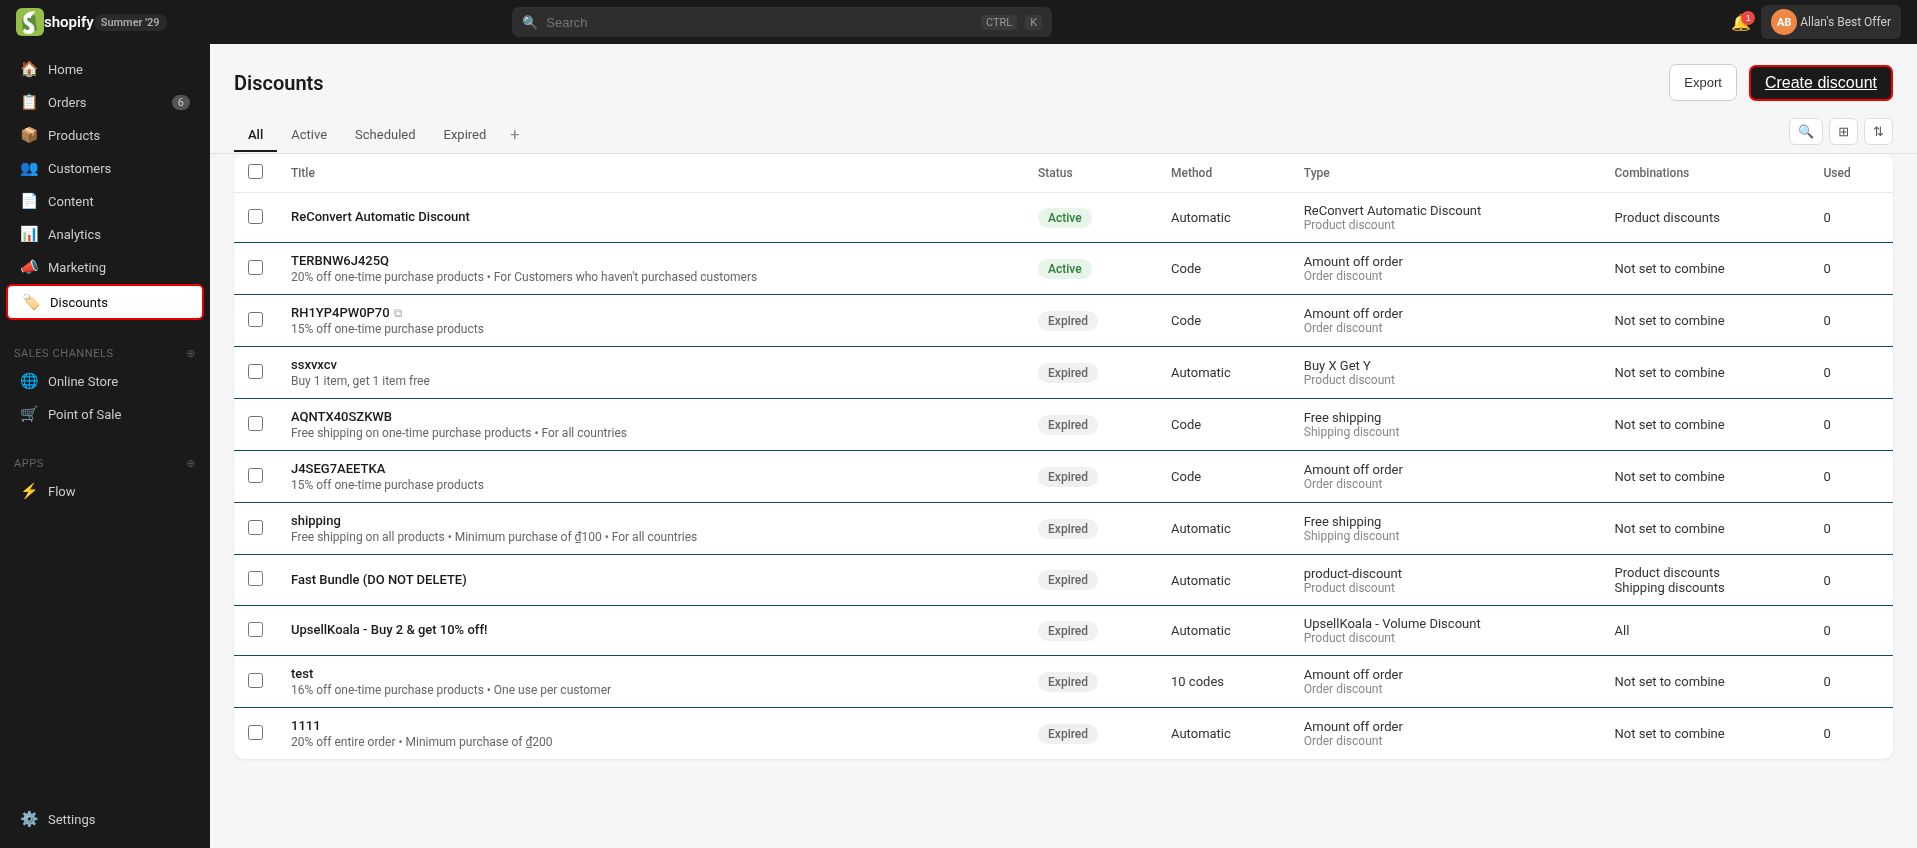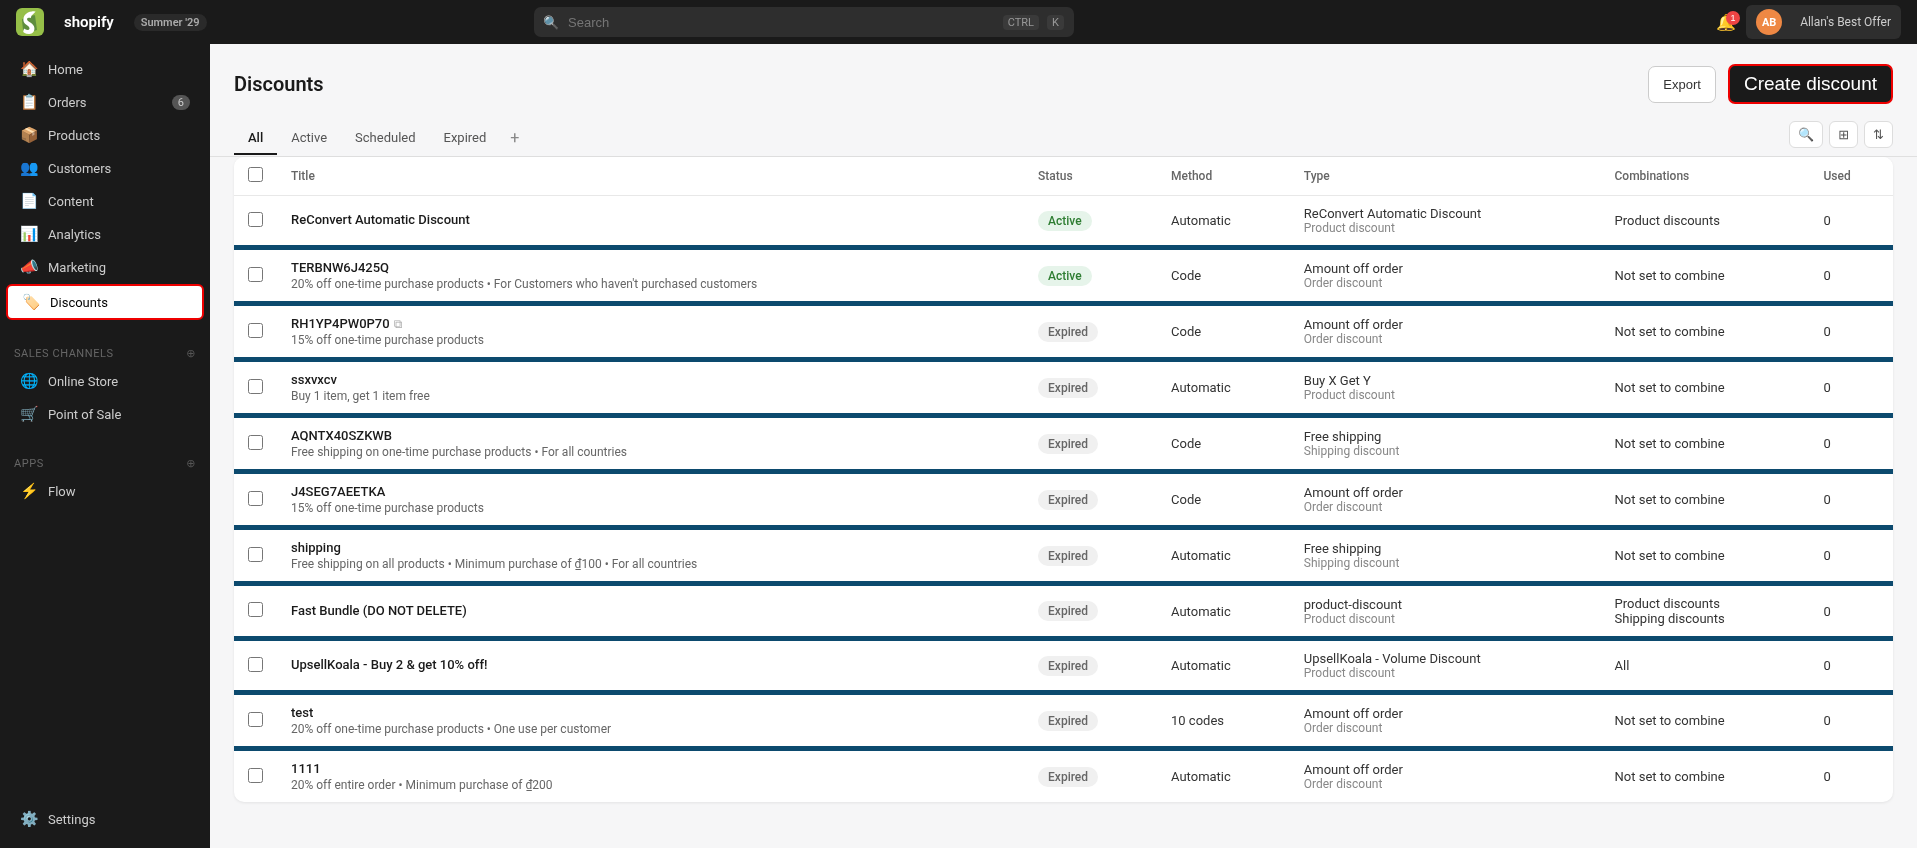--- a/index.html
+++ b/index.html
@@ -1,29 +1,29 @@
 <!DOCTYPE html>
 <html><head>
   <meta charset="utf-8">
   <style>
     * { box-sizing: border-box; margin: 0; padding: 0; }
     body { font-family: -apple-system, BlinkMacSystemFont, 'Segoe UI', Roboto, sans-serif; background: #f6f6f7; display: flex; flex-direction: column; height: 100vh; overflow: hidden; font-size: 13px; }
 
     
     .topbar { background: #1a1a1a; height: 44px; display: flex; align-items: center; padding: 0 16px; gap: 12px; flex-shrink: 0; }
-    .topbar-logo { display: flex; align-items: center; gap: 20px; color: #fff; font-size: 14px; font-weight: 600; }
+    .topbar-logo { display: flex; align-items: center; gap: 0; color: #fff; font-size: 14px; font-weight: 600; }
     .shopify-logo { width: 28px; height: 28px; }
     .summer-badge { background: #2a2a2a; color: #aaa; font-size: 11px; padding: 2px 7px; border-radius: 10px; }
     .topbar-search { flex: 1; max-width: 540px; margin: 0 auto; background: #2e2e2e; border-radius: 7px; height: 30px; display: flex; align-items: center; padding: 0 10px; gap: 8px; color: #aaa; font-size: 13px; }
     .topbar-search input { background: none; border: none; outline: none; color: #ccc; font-size: 13px; flex: 1; }
     .kbd { background: #3a3a3a; color: #999; font-size: 11px; padding: 1px 5px; border-radius: 4px; }
     .topbar-right { display: flex; align-items: center; gap: 10px; margin-left: auto; }
     .notif-btn { background: none; border: none; color: #ccc; cursor: pointer; position: relative; font-size: 16px; }
     .notif-badge { position: absolute; top: -2px; right: -4px; background: #e44; color: #fff; font-size: 9px; border-radius: 50%; width: 14px; height: 14px; display: flex; align-items: center; justify-content: center; }
-    .store-btn { background: #2e2e2e; border: none; color: #ccc; cursor: pointer; font-size: 12px; padding: 4px 10px; border-radius: 6px; display: flex; align-items: center; gap: 18px; }
+    .store-btn { background: #2e2e2e; border: none; color: #ccc; cursor: pointer; font-size: 12px; padding: 4px 10px; border-radius: 6px; display: flex; align-items: center; gap: 3px; }
     .avatar { width: 26px; height: 26px; background: #e84; border-radius: 50%; display: flex; align-items: center; justify-content: center; color: #fff; font-size: 11px; font-weight: bold; }
 
     
     .layout { display: flex; flex: 1; overflow: hidden; }
 
     
     .sidebar { width: 210px; background: #1a1a1a; color: #ccc; display: flex; flex-direction: column; overflow-y: auto; flex-shrink: 0; }
     .sidebar-nav { flex: 1; padding: 8px 0; }
     .sidebar-item { display: flex; align-items: center; gap: 10px; padding: 7px 14px; cursor: pointer; border-radius: 6px; margin: 1px 6px; font-size: 13px; color: #ccc; text-decoration: none; position: relative; }
     .sidebar-item.highlighted { background: #fff; color: #000; border-radius: 6px; border: 2px solid #e00; }
@@ -31,35 +31,35 @@
     .sidebar-badge { margin-left: auto; background: #555; color: #ccc; font-size: 11px; padding: 1px 6px; border-radius: 10px; }
     .sidebar-section { padding: 12px 14px 4px; font-size: 11px; color: #666; text-transform: uppercase; letter-spacing: 0.05em; display: flex; align-items: center; justify-content: space-between; margin-top: 15px; }
     .sidebar-section .expand-icon { cursor: pointer; color: #555; }
     .sidebar-bottom { padding: 8px 0 12px; }
 
     
     .main { flex: 1; overflow-y: auto; background: #f6f6f7; }
     .main-header { display: flex; align-items: center; padding: 20px 24px 0; gap: 12px; }
     .main-title { font-size: 20px; font-weight: 600; color: #1a1a1a; flex: 1; }
     .export-btn { background: #fff; border: 1px solid #ccc; color: #333; padding: 10px 14px; border-radius: 7px; font-size: 13px; cursor: pointer; }
-    .create-btn { background: #1a1a1a; color: #fff; border: 2px solid #e00; padding: 7px 14px; border-radius: 7px; font-size: 19px; cursor: pointer; font-weight: 500; }
+    .create-btn { background: #1a1a1a; color: #fff; border: 2px solid #e00; padding: 7px 14px; border-radius: 7px; font-size: 16px; cursor: pointer; font-weight: 500; text-decoration: underline; }
 
     
     .tabs-bar { display: flex; align-items: center; padding: 16px 24px 0; gap: 0; border-bottom: 1px solid #e0e0e0; }
     .tab { padding: 8px 14px; font-size: 13px; cursor: pointer; color: #555; border-bottom: 2px solid transparent; margin-bottom: -1px; }
     .tab.active { color: #1a1a1a; border-bottom: 2px solid #1a1a1a; font-weight: 500; }
     .tab-add { padding: 8px 10px; color: #888; cursor: pointer; font-size: 16px; border-bottom: 2px solid transparent; margin-bottom: -1px; }
     .tool-btn { background: #fff; border: 1px solid #ddd; color: #555; padding: 5px 8px; border-radius: 6px; cursor: pointer; font-size: 13px; }
 
     
     .table-wrap { padding: 0 24px 24px; }
     table { width: 100%; border-collapse: collapse; background: #fff; border-radius: 10px; overflow: hidden; box-shadow: 0 1px 3px rgba(0,0,0,0.08); }
     thead th { padding: 10px 14px; text-align: left; font-size: 12px; color: #666; font-weight: 500; border-bottom: 1px solid #e8e8e8; background: #fff; }
     thead th:first-child { width: 36px; }
-    tbody tr { border-bottom: 5px solid #0c4a6e; }
+    tbody tr { border-bottom: 1px solid #0c4a6e; }
     tbody tr:last-child { border-bottom: none; }
     td { padding: 10px 14px; font-size: 13px; color: #333; vertical-align: middle; }
     td:first-child { width: 36px; }
     .discount-title { font-weight: 500; color: #1a1a1a; margin-bottom: 2px; }
     .discount-sub { color: #666; font-size: 12px; }
     .badge { display: inline-block; padding: 3px 10px; border-radius: 20px; font-size: 12px; font-weight: 500; }
     .badge-active { background: #e6f4ea; color: #2e7d32; }
     .badge-expired { background: #f0f0f0; color: #666; }
     .type-main { font-size: 13px; color: #333; }
     .type-sub { font-size: 12px; color: #888; }
@@ -337,21 +337,21 @@
       <div class="type-main">UpsellKoala - Volume Discount</div>
       <div class="type-sub">Product discount</div>
     </td>
     <td><span>All</span></td>
     <td>0</td>
   </tr>
             <tr>
     <td><input type="checkbox" style=""></td>
     <td>
       <div class="discount-title">test</div>
-      <div class="discount-sub">20% off one-time purchase products • One use per customer</div>
+      <div class="discount-sub">16% off one-time purchase products • One use per customer</div>
     </td>
     <td><span class="badge badge-expired">Expired</span></td>
     <td>10 codes</td>
     <td>
       <div class="type-main">Amount off order</div>
       <div class="type-sub">Order discount</div>
     </td>
     <td><span>Not set to combine</span></td>
     <td>0</td>
   </tr>

